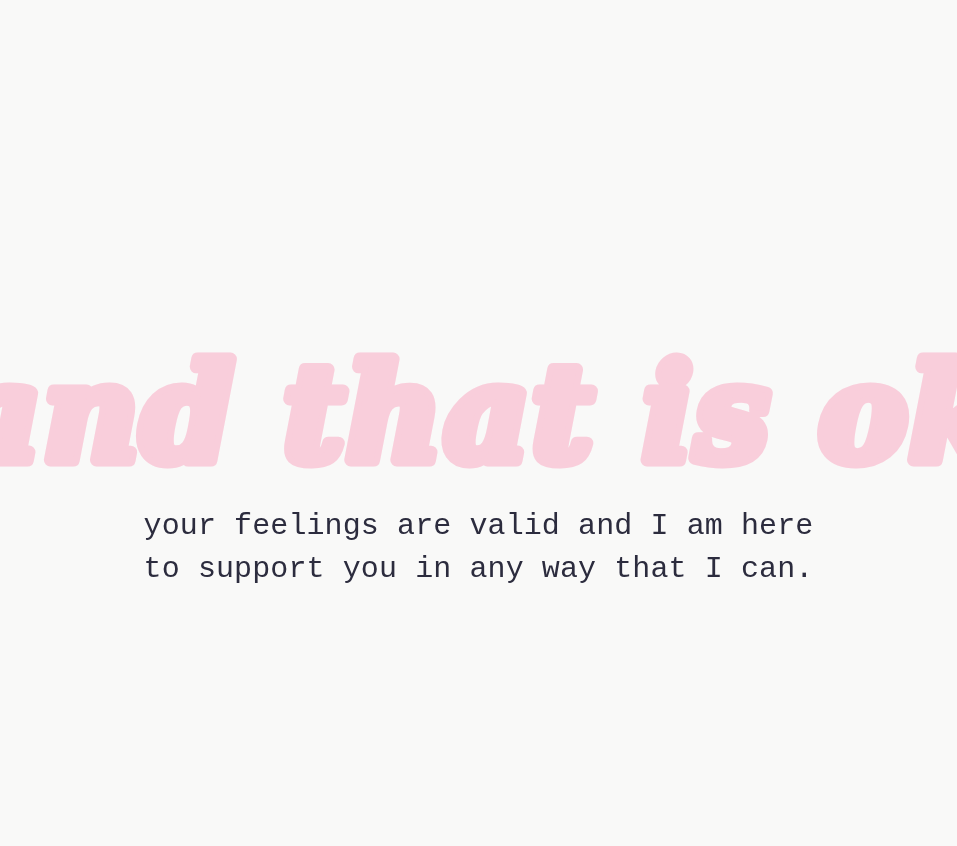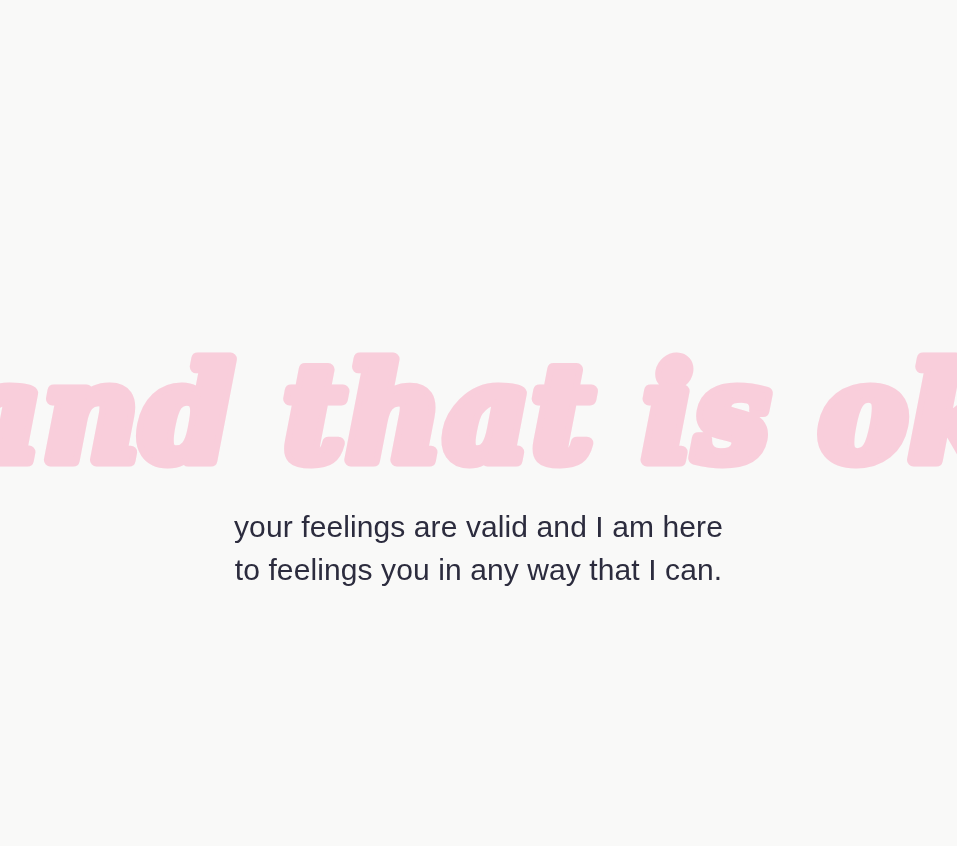--- a/index.html
+++ b/index.html
@@ -57,21 +57,21 @@
   }
 
   
   #body-copy {
     position: absolute;
     left: 0;
     top: 505px;
     width: 957px;
     text-align: center;
     color: #2c2c3e;
-    font-family: Liberation Sans, sans-serif;
+    font-family: Liberation Mono, monospace;
     font-size: 30px;
     font-weight: 400;
     line-height: 43px;
     letter-spacing: 0.1px;
   }
 
   #body-copy .copy-line {
     display: block;
     white-space: nowrap;
   }
@@ -82,16 +82,16 @@
 <div id="card" style="background: rgb(249, 249, 248);">
 
   <div id="headline-wrap">
     <svg id="headline-svg" viewBox="0 0 780 175" xmlns="http://www.w3.org/2000/svg">
       <text id="headline-text" x="390" y="130" text-anchor="middle" style="fill: rgb(249, 206, 219); stroke: rgb(249, 206, 219);">and that is ok</text>
     </svg>
   </div>
 
   <div id="body-copy" style="color: rgb(44, 44, 62);">
     <span class="copy-line">your feelings are valid and I am here</span>
-    <span class="copy-line">to feelings you in any way that I can.</span>
+    <span class="copy-line">to support you in any way that I can.</span>
   </div>
 
 </div>
 
 </body></html>

